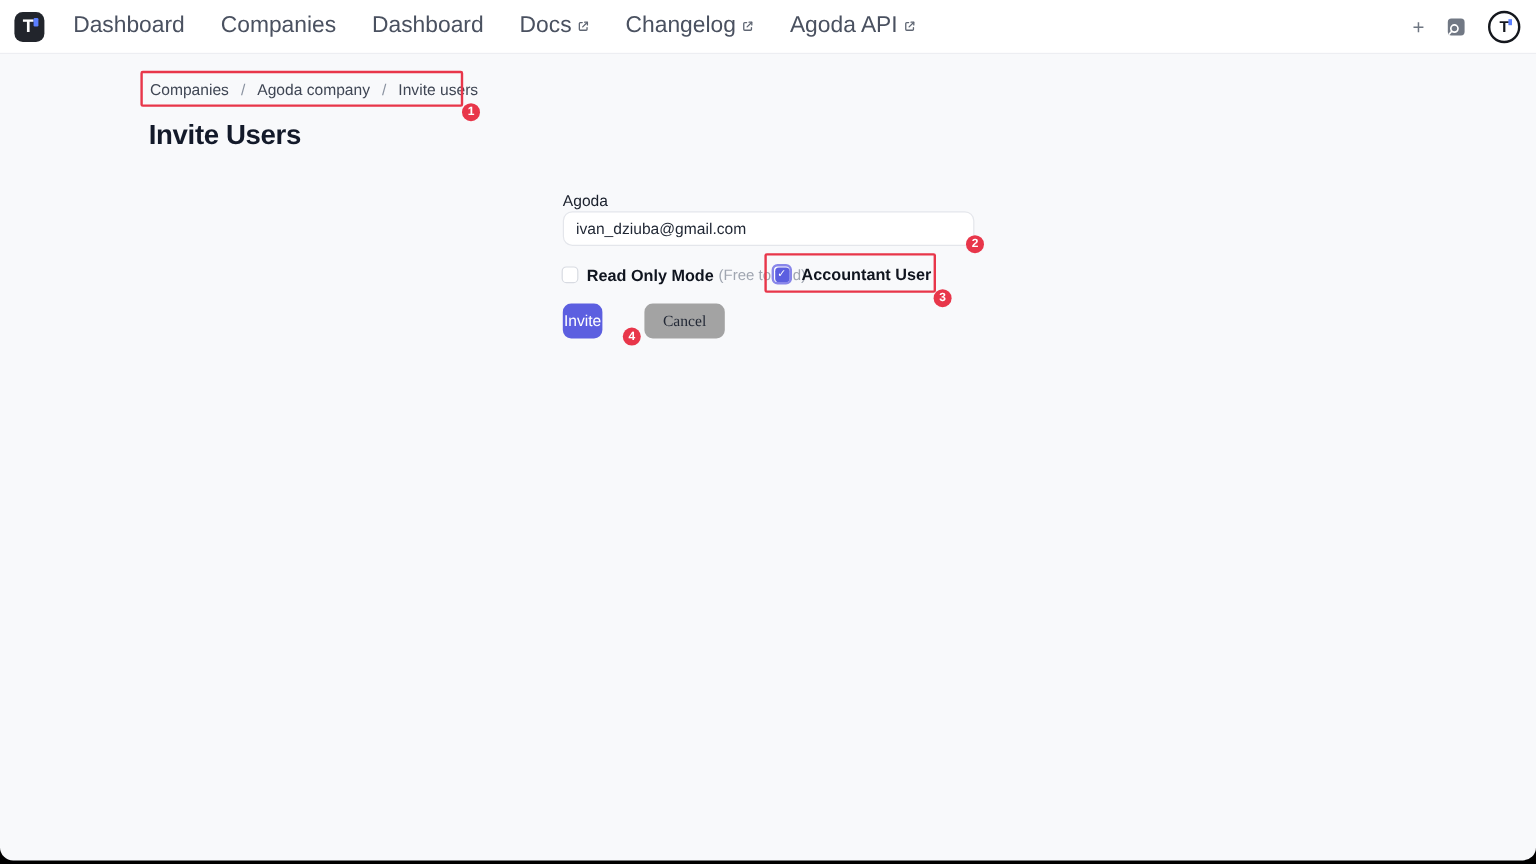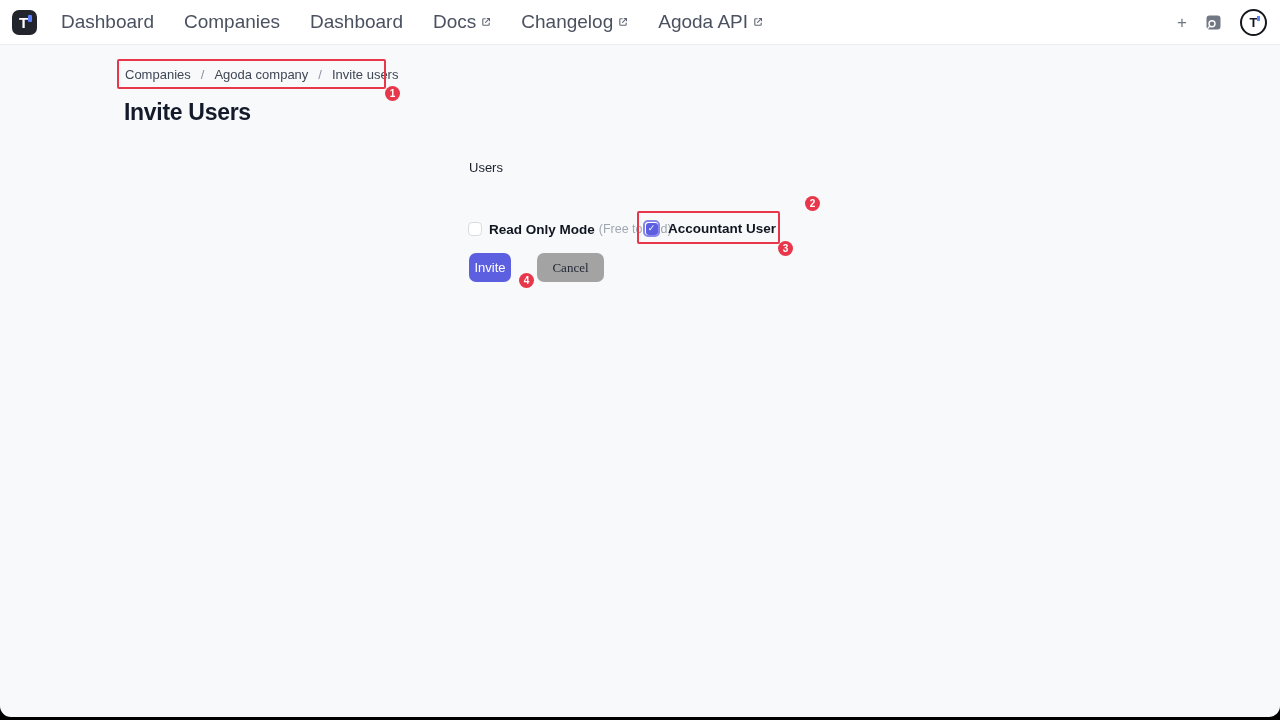--- a/index.html
+++ b/index.html
@@ -43,21 +43,21 @@
   .cb-label { font-size:13.5px; font-weight:600; color:#10151f; margin-right:4px; white-space:nowrap; }
   .cb-hint { font-size:12.5px; color:#a0a6b1; white-space:nowrap; }
   .acc-group { position:absolute; left:643px; top:220px; display:flex; align-items:center; gap:8px; }
   .cb-ring { width:17px; height:17px; border:2px solid #8886ea; border-radius:5px; background:#fff;
     display:flex; align-items:center; justify-content:center; cursor:pointer; flex:0 0 auto; }
   .cb-checked { width:12px; height:12px; background:#5c5fe0; border-radius:3px;
     display:flex; align-items:center; justify-content:center; color:#fff; font-size:9px; line-height:1; }
   .btn { position:absolute; top:253px; height:29px; border:none; border-radius:7px;
     font-size:13px; font-weight:500; font-family:"Liberation Sans", sans-serif; cursor:pointer;
     display:flex; align-items:center; justify-content:center; }
-  .btn-invite { left:469px; width:42px; background:#5c5fe0; color:#fff; }
+  .btn-invite { left:469px; width:33px; background:#5c5fe0; color:#fff; }
   .btn-cancel { left:537px; width:67px; background:#a3a3a3; color:#232936;font-family:Liberation Serif, serif; }
 
   
   .anno { position:absolute; border:2px solid #e8364a; border-radius:2px; pointer-events:none; }
   .anno-1 { left:117px; top:59px; width:269px; height:30px; }
   .anno-3 { left:637px; top:211px; width:143px; height:33px; }
   .badge { position:absolute; width:15px; height:15px; border-radius:50%; background:#e8364a;
     color:#fff; font-size:10px; font-weight:700; display:flex; align-items:center;
     justify-content:center; pointer-events:none; line-height:1; }
   .badge-1 { left:385px; top:86px; }
@@ -130,21 +130,22 @@
   <div class="breadcrumb">
     <span class="bc-item">Companies</span>
     <span class="bc-sep">/</span>
     <span class="bc-item">Agoda company</span>
     <span class="bc-sep">/</span>
     <span class="bc-item">Invite users</span>
   </div>
 
   <div class="page-title">Invite Users</div>
 
-  <label class="emails-label">Users</label>
+  <label class="emails-label">Agoda</label>
+  <input class="emails-input" type="text" value="ivan_dziuba@gmail.com" style="">
 
   <div class="cb-row">
     <span class="cb-box"></span>
     <span class="cb-label">Read Only Mode</span>
     <span class="cb-hint">(Free to Add)</span>
   </div>
 
   <div class="acc-group">
     <span class="cb-ring">
       <span class="cb-checked">

